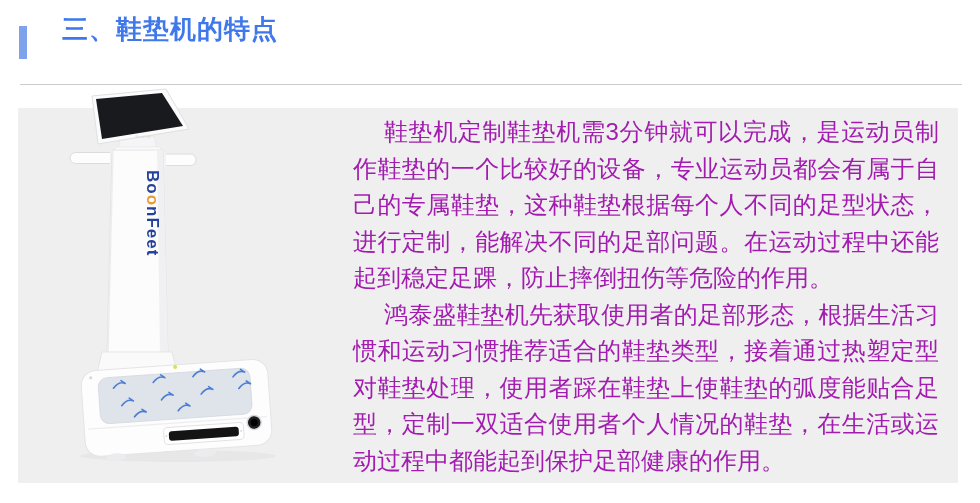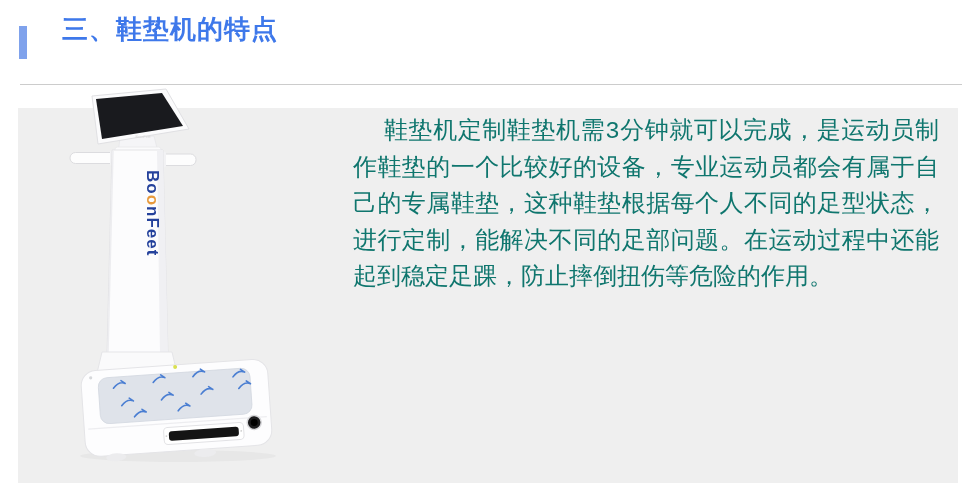--- a/index.html
+++ b/index.html
@@ -43,23 +43,22 @@
     position: absolute;
     left: 50px; top: 88px;
     width: 230px; height: 380px;
   }
   .body-text {
     position: absolute;
     left: 353px; top: 114px;
     width: 586px;
     font-size: 24px;
     line-height: 36.5px;
-    color: #0f766e;
+    color: #a21caf;
     text-align: justify;
-    font-family: Liberation Mono, monospace;
   }
   .body-text p {
     text-indent: 31px;
     margin: 0;
   }
 </style>
 </head>
 <body>
 
 <div class="accent-bar"></div>
@@ -125,13 +124,14 @@
       <circle cx="203" cy="340" r="3.5" fill="#000000"></circle>
 
       <ellipse cx="63" cy="365" rx="10" ry="4" fill="#ececee"></ellipse>
       <ellipse cx="152" cy="367" rx="11" ry="4" fill="#ececee"></ellipse>
     </g>
   </svg>
 </div>
 
 <div class="body-text">
   <p>鞋垫机定制鞋垫机需3分钟就可以完成，是运动员制作鞋垫的一个比较好的设备，专业运动员都会有属于自己的专属鞋垫，这种鞋垫根据每个人不同的足型状态，进行定制，能解决不同的足部问题。在运动过程中还能起到稳定足踝，防止摔倒扭伤等危险的作用。</p>
+  <p>鸿泰盛鞋垫机先获取使用者的足部形态，根据生活习惯和运动习惯推荐适合的鞋垫类型，接着通过热塑定型对鞋垫处理，使用者踩在鞋垫上使鞋垫的弧度能贴合足型，定制一双适合使用者个人情况的鞋垫，在生活或运动过程中都能起到保护足部健康的作用。</p>
 </div>
 
 </body></html>

